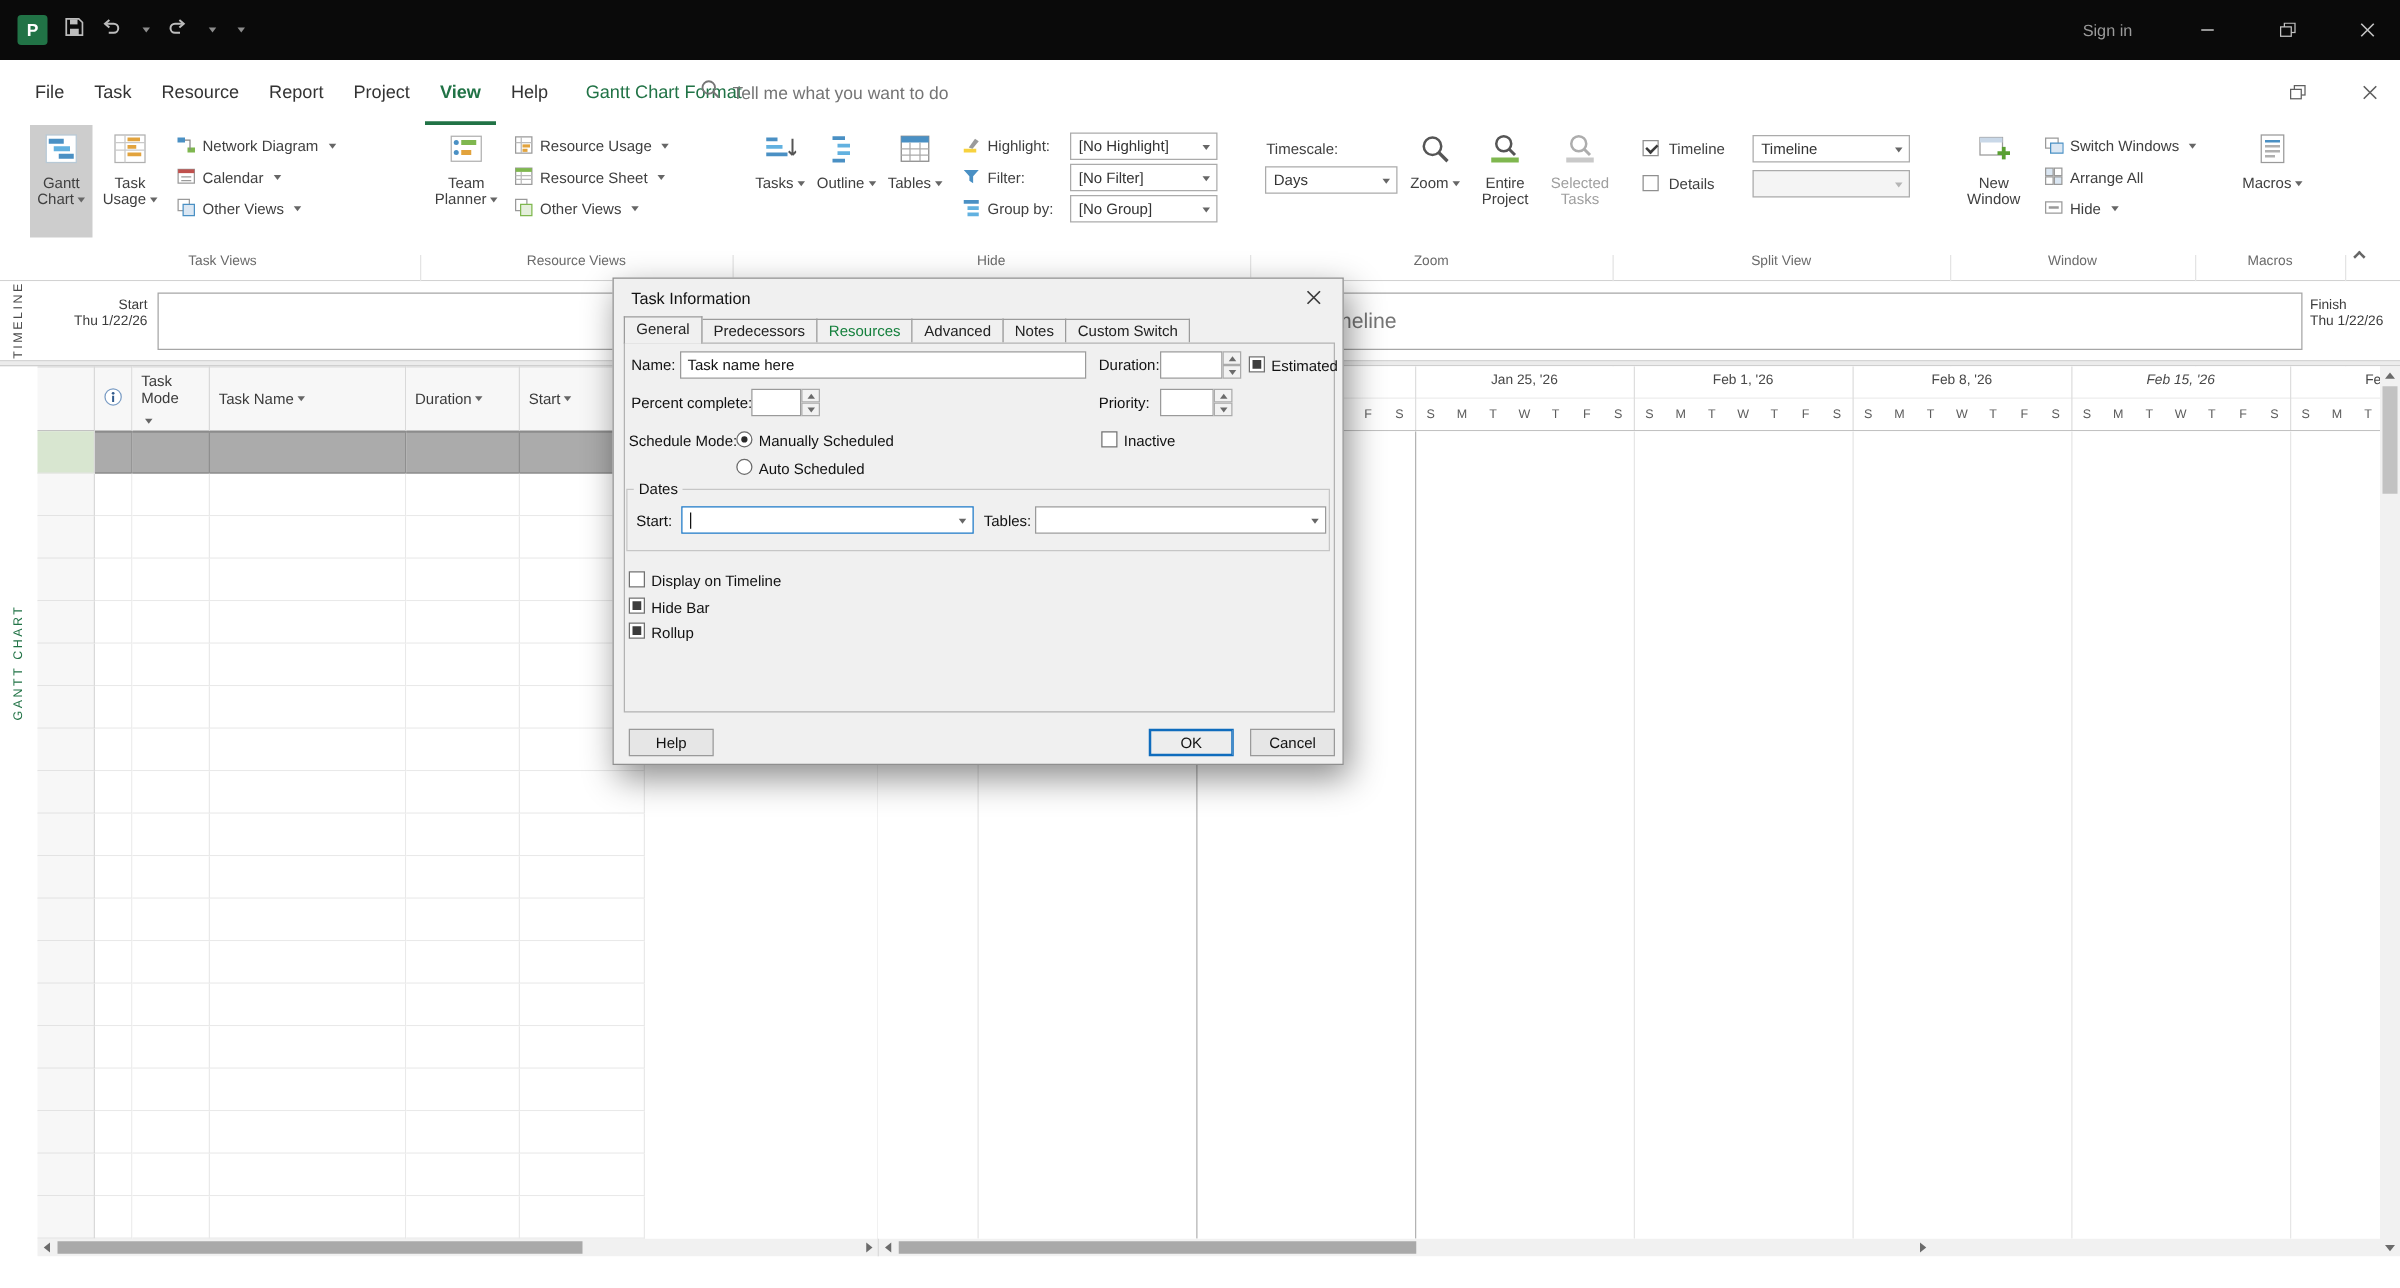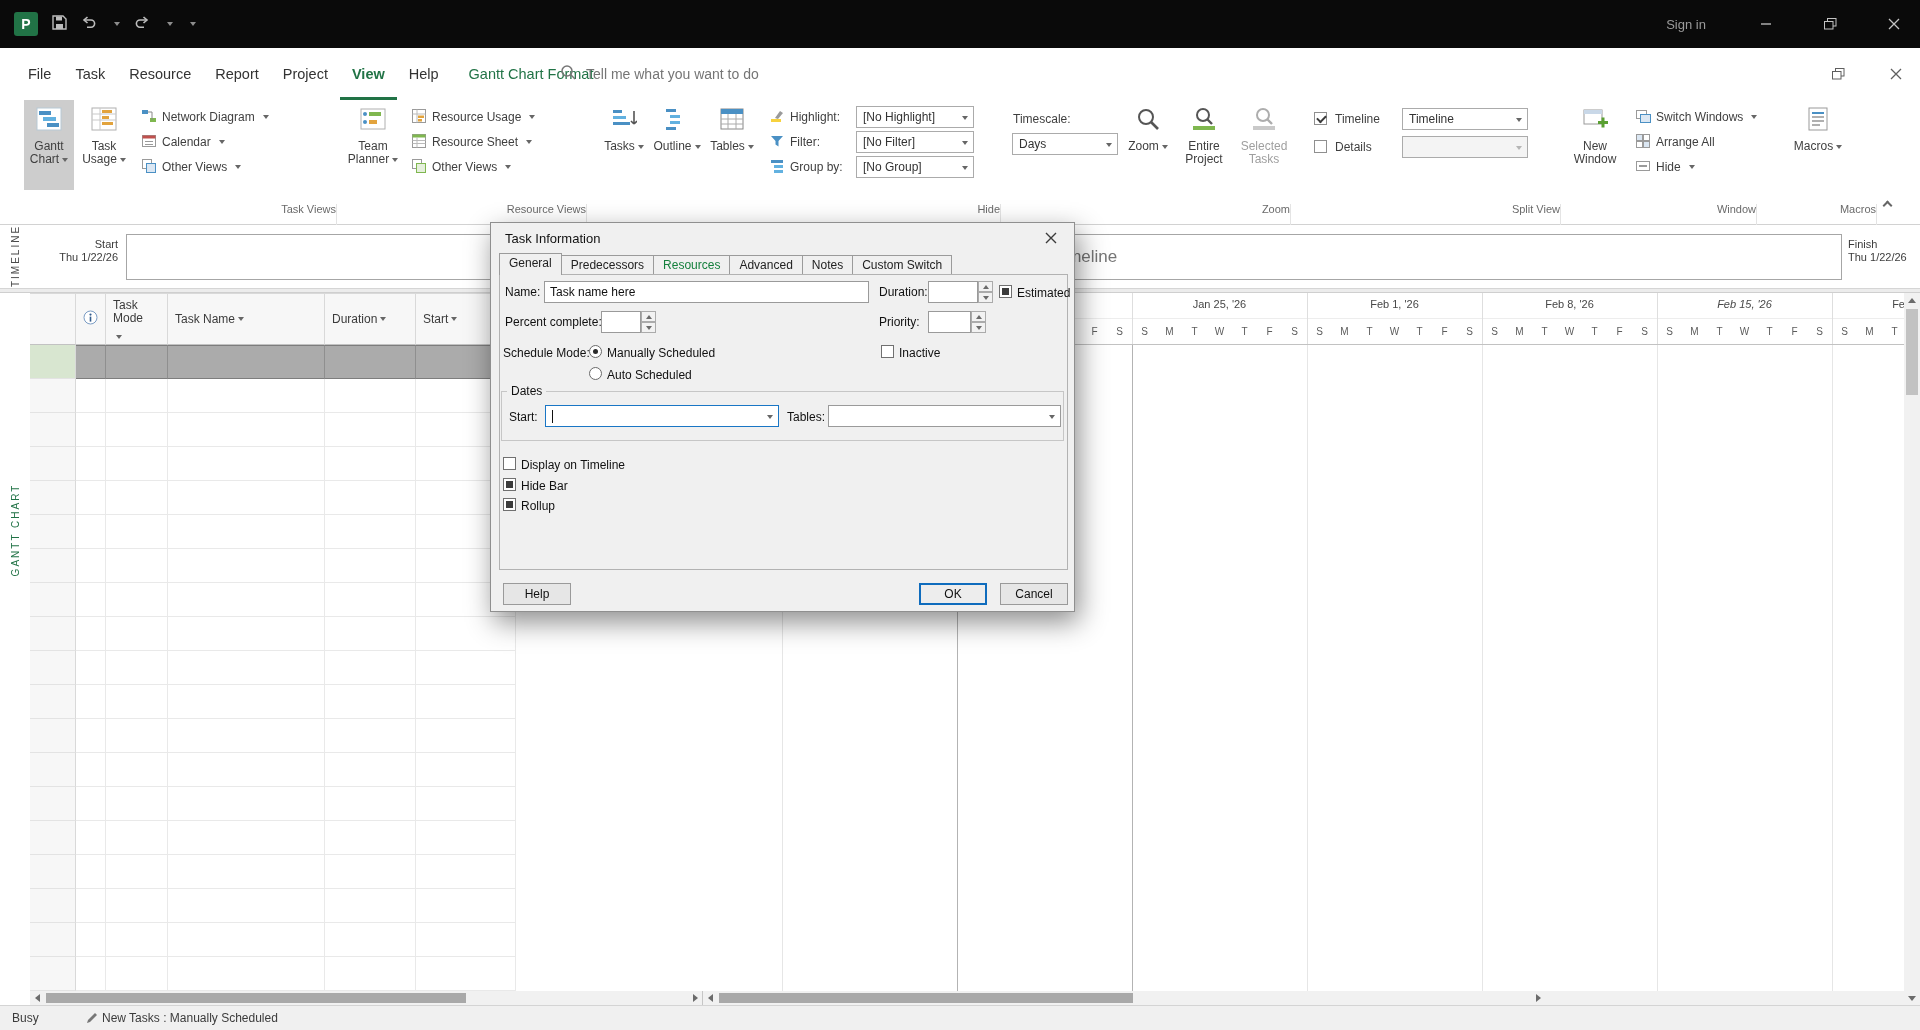--- a/index.html
+++ b/index.html
@@ -18,21 +18,21 @@
 .tabrow{left:0;top:48px;width:1920px;height:52px;background:#fff}
 .tabs{left:16px;top:48px;height:52px;display:flex;align-items:stretch}
 .tab{display:flex;align-items:center;padding:0 12px;font-size:14.5px;color:#333;white-space:nowrap}
 .tab.active{color:#217346;font-weight:bold;box-shadow:inset 0 -3px 0 #217346}
 .tab.ctx{color:#217346;margin-left:6px}
 .searchbar{left:560px;top:48px;height:52px;display:flex;align-items:center;gap:9px}
 .searchbar input{border:none;outline:none;font-size:14px;color:#767676;width:240px;font-family:inherit;background:transparent}
 
 .ribbon{left:0;top:100px;width:1920px;height:125px;background:#fff;border-bottom:1px solid #d2d2d2}
 .rgroup{position:absolute;top:0;height:125px}
-.rlabel{position:absolute;top:103px;left:0;right:0;text-align:right;font-size:11px;color:#6a6a6a}
+.rlabel{position:absolute;top:103px;left:0;right:0;text-align:center;font-size:11px;color:#6a6a6a}
 .rdiv{position:absolute;top:104px;width:1px;height:108px;background:#e4e4e4}
 .rbtn{position:absolute;display:flex;flex-direction:column;align-items:center;font-size:12px;line-height:13px;color:#3f3f3f;text-align:center;padding-top:6px;height:90px}
 .rbtn.sel{background:#cdcdcd}
 .rbtn.dis{color:#9f9f9f}
 .rbtn .lbl{margin-top:5px}
 .rsm{position:absolute;display:flex;align-items:center;gap:5px;height:22px;font-size:12px;color:#3f3f3f;padding:0 3px;white-space:nowrap}
 .chv{display:inline-block;width:0;height:0;border-left:3.5px solid transparent;border-right:3.5px solid transparent;border-top:4px solid #666;vertical-align:middle;margin-left:3px}
 .chvup{display:inline-block;width:7px;height:7px;border-left:2px solid #666;border-top:2px solid #666;transform:rotate(45deg)}
 .combo{position:absolute;height:22px;border:1px solid #ababab;background:#fff;font-size:12px;color:#333;display:flex;align-items:center;padding:0 16px 0 6px}
 .combo .chv{position:absolute;right:5px;top:9px;margin:0}
@@ -780,28 +780,20 @@
   <div class="abs sbtrack" style="left:1904px;top:293px;width:16px;height:712px">
     <div class="sbarrow" style="left:0;top:0;width:16px;height:14px">
         <span class="tri u"></span>
       </div>
     <div class="sbthumb" style="left:2px;top:16px;width:12px;height:86px;background:#c2c2c2"></div>
     <div class="sbarrow" style="left:0;bottom:0;width:16px;height:14px">
         <span class="tri d"></span>
       </div>
   </div>
 
-  <div class="abs statusbar">
-    <span class="abs" style="left:12px;top:5px">Busy</span>
-    <span class="abs" style="left:86px;top:6px"><svg width="12" height="12">
-          <path d="M1 11 L4 10 L11 3 L9 1 L2 8 z" fill="#777"></path>
-        </svg></span>
-    <span class="abs" style="left:102px;top:5px">New Tasks : Manually Scheduled</span>
-
-  </div>
 
   <div class="abs dialog">
     <div class="dlg-title">Task Information</div>
     <div class="dclose">
         <svg width="12" height="12">
           <path d="M1 1 L11 11 M11 1 L1 11" stroke="#3b3b3b" stroke-width="1.4"></path>
         </svg>
       </div>
     <div class="dtabs">
         <div class="dtab active">General</div>

